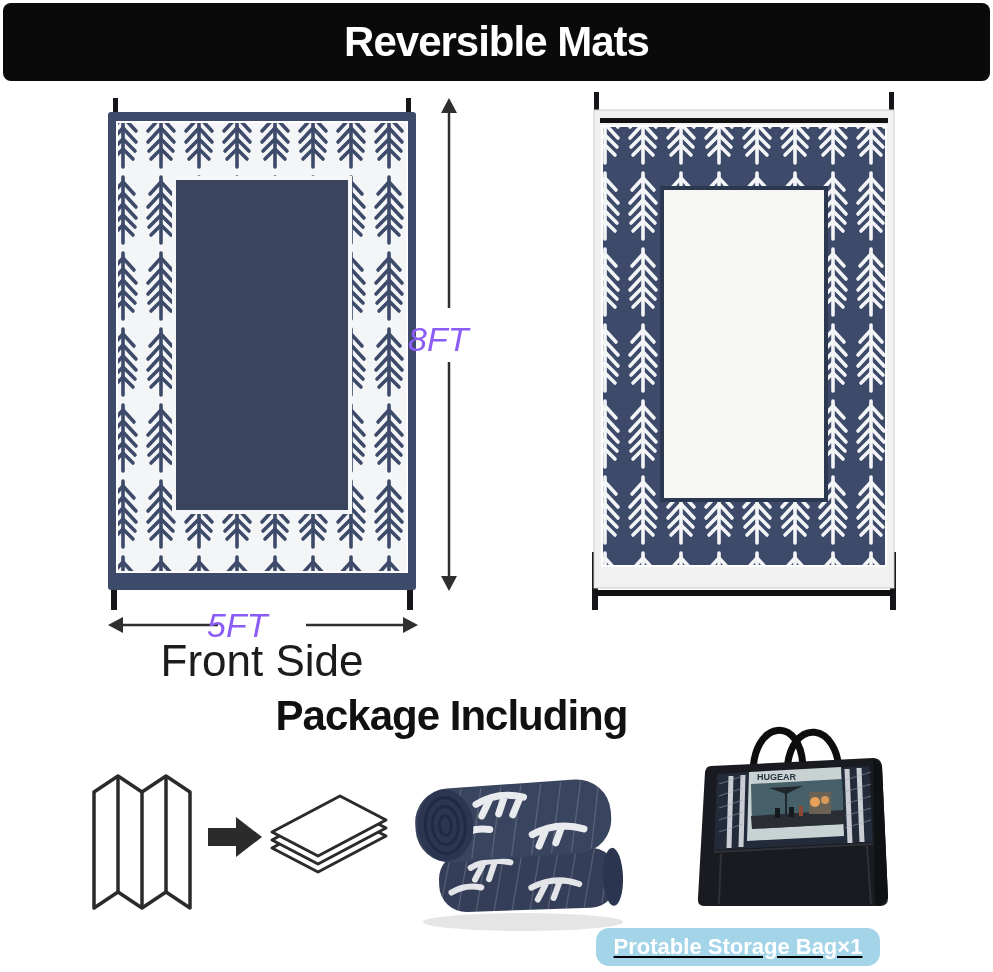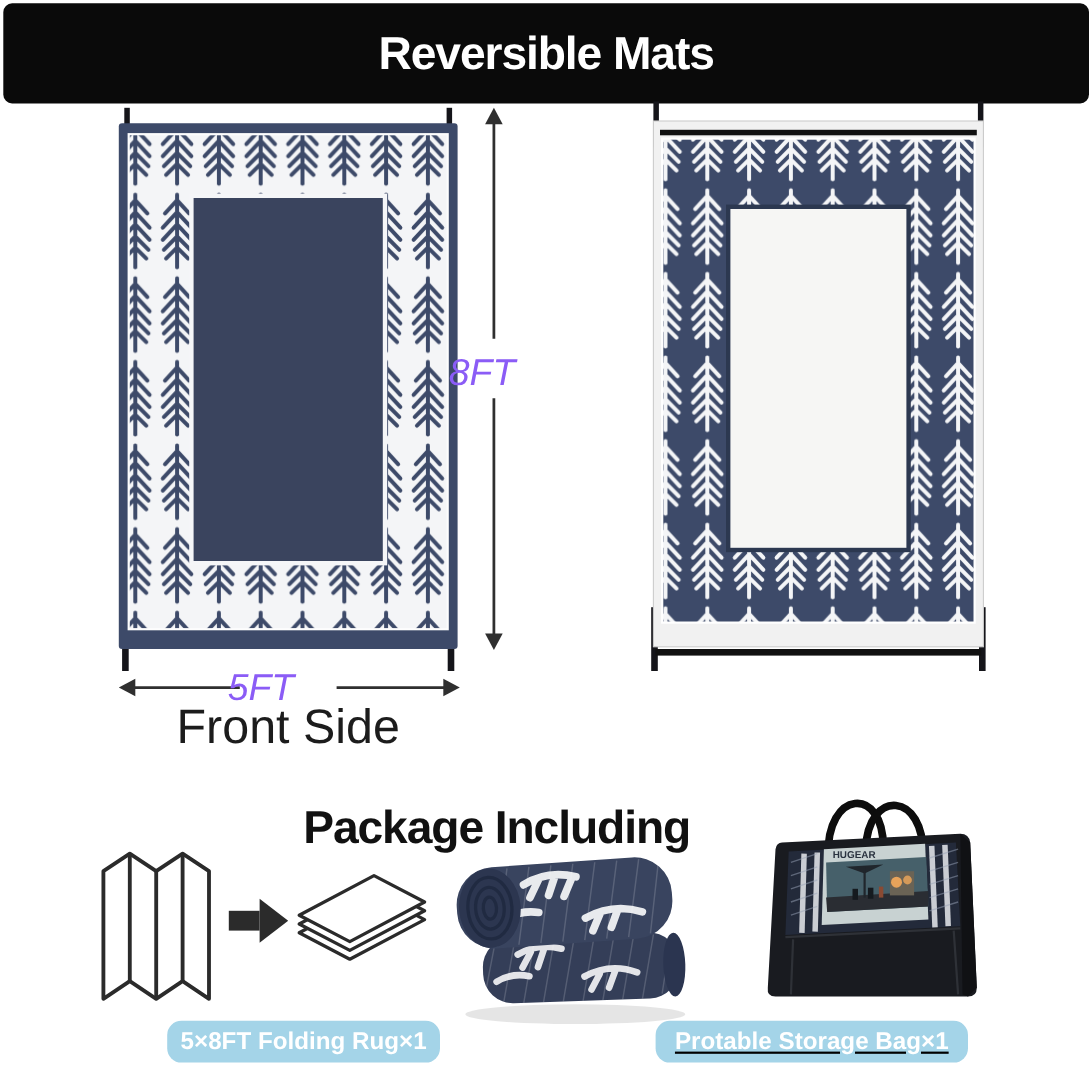--- a/index.html
+++ b/index.html
@@ -1,20 +1,20 @@
 <!DOCTYPE html>
 <html style="--banner: #0a0a0a; --navy: #3a445e; --pattern_navy: #3d4a69; --pattern_white: #f4f5f7; --badge: #a4d4e8;"><head>
 <meta charset="utf-8">
 <style>
   html,body{margin:0;padding:0;background:#ffffff;}
   body{font-family:"Liberation Sans", sans-serif; -webkit-font-smoothing:antialiased;}
   #page{position:relative;width:993px;height:972px;background:#fff;overflow:hidden;}
 
   
-  .banner{position:absolute;left:3px;top:3px;width:987px;height:91px;
+  .banner{position:absolute;left:3px;top:3px;width:987px;height:78px;
     background:var(--banner,#0a0a0a);border-radius:8px;display:flex;
     align-items:center;justify-content:center;}
   .banner-title{color:#fff;font-size:42px;font-weight:700;letter-spacing:-1px;}
 
   
   .mat{position:absolute;}
   .mat-front{left:104px;top:96px;width:316px;height:520px;}
   .mat-back{left:586px;top:92px;width:316px;height:520px;}
 
   
@@ -23,21 +23,21 @@
   .dim-label{position:absolute;color:#8b5cf6;font-size:34px;text-align:left;font-style:italic;}
   .dim-h{left:408px;top:320px;width:82px;}
   .dim-w{left:207px;top:606px;width:80px;}
 
   .side-label{position:absolute;width:316px;text-align:center;color:#1c1c1c;font-size:44px;}
   .front-label{left:104px;top:636px;}
   .back-label{left:586px;top:640px;}
 
   
   .pkg-heading{position:absolute;left:0;top:692px;width:903px;text-align:center;
-    color:#111;font-size:42px;font-weight:700;letter-spacing:-1px;margin-top:36px;}
+    color:#111;font-size:42px;font-weight:700;letter-spacing:-1px;}
 
   .fold-diagram{position:absolute;left:86px;top:764px;width:306px;height:152px;}
   .rolled-rug{position:absolute;left:411px;top:758px;width:222px;height:180px;}
   .storage-bag{position:absolute;left:691px;top:700px;width:207px;height:220px;}
 
   .badge{position:absolute;top:928px;height:38px;background:var(--badge,#a4d4e8);
     border-radius:13px;display:flex;align-items:center;justify-content:center;}
   .badge span{color:#ffffff;font-size:22px;font-weight:700;letter-spacing:0px;white-space:nowrap;}
   .badge-rug{left:152px;width:248px;}
   .badge-bag{left:596px;width:284px;text-decoration:underline;}
@@ -224,20 +224,17 @@
       </g>
     </g>
 
     <g stroke="#34373d" stroke-width="2" opacity="0.8" fill="none">
       <path d="M23,152 L182,144"></path>
       <path d="M30,154 L28,204 M176,146 L180,204"></path>
     </g>
     <path d="M182,58 L191,66 L197,198 L189,206 L184,204 Z" fill="#101114"></path>
   </svg>
 
-  <div class="badge badge-rug">
-    <span>5×8FT Folding Rug×1</span>
-  </div>
   <div class="badge badge-bag">
     <span>Protable Storage Bag×1</span>
   </div>
 
 </div>
 
 </body></html>

